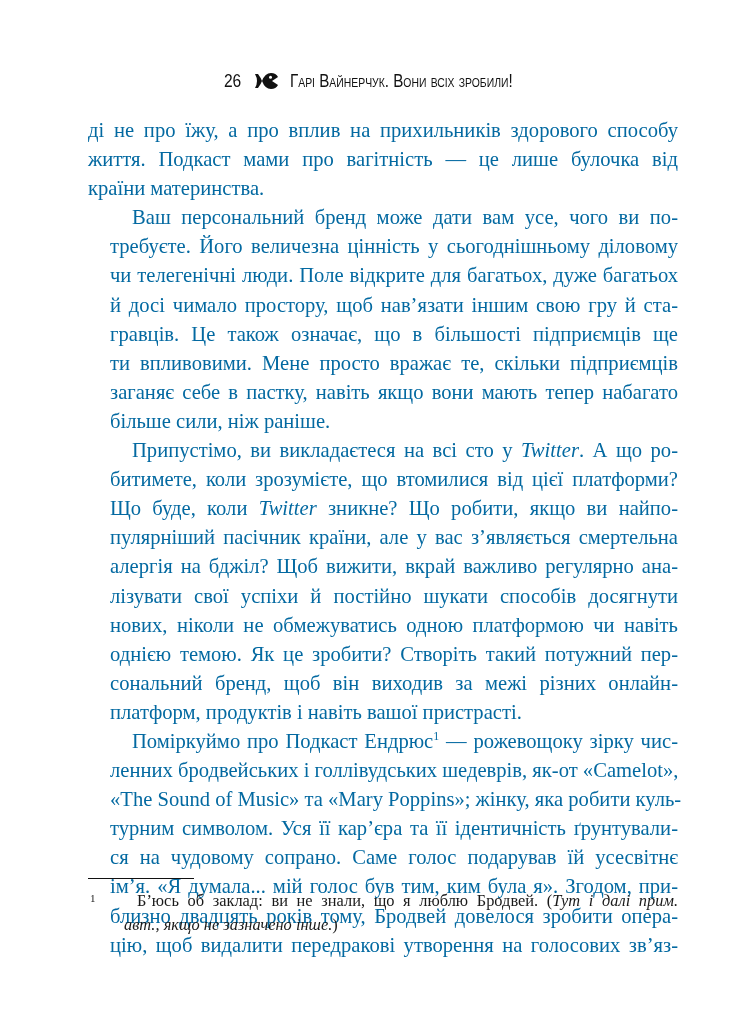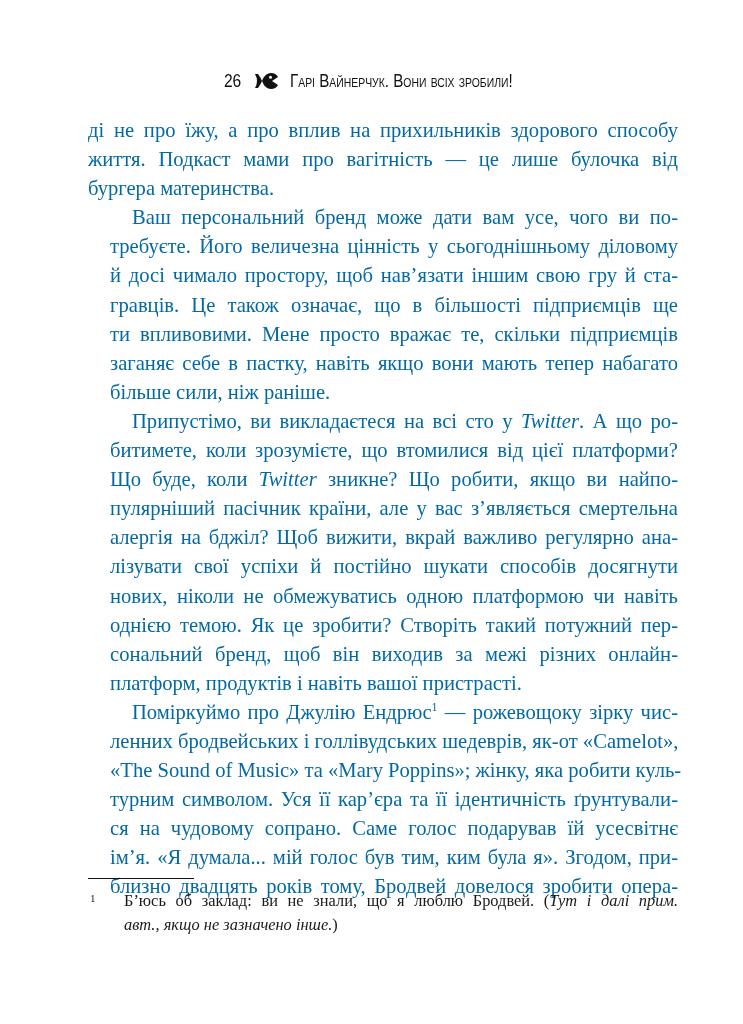--- a/index.html
+++ b/index.html
@@ -118,20 +118,21 @@
     .footnote .fn-body {
       margin-left: 36px;
     }
     .footnote .fn-line {
       display: block;
       white-space: nowrap;
     }
     .footnote .fn-line.justify {
       text-align: justify;
       text-align-last: justify;
+      margin-left: 13px;
     }
     em { font-style: italic; }
   </style>
 </head>
 <body>
 
 <div class="page">
 
   <div class="running-head">
     <span class="folio">26</span>
@@ -143,26 +144,27 @@
       </svg>
     </span>
     <span class="title">Гарі Вайнерчук. Вони всіх зробили!</span>
   </div>
 
   <div class="body-text">
 
     <p>
       <span class="line">ді не про їжу, а про вплив на прихильників здорового способу</span>
       <span class="line">життя. Подкаст мами про вагітність — це лише булочка від</span>
-      <span class="line last">бургера материнства.</span>
+      <span class="line last">країни материнства.</span>
     </p>
 
     <p class="indent">
       <span class="line">Ваш персональний бренд може дати вам усе, чого ви по-</span>
       <span class="line">требуєте. Його величезна цінність у сьогоднішньому діловому</span>
+      <span class="line">чи телегенічні люди. Поле відкрите для багатьох, дуже багатьох</span>
       <span class="line">й досі чимало простору, щоб нав’язати іншим свою гру й ста-</span>
       <span class="line">гравців. Це також означає, що в більшості підприємців ще</span>
       <span class="line">ти впливовими. Мене просто вражає те, скільки підприємців</span>
       <span class="line">заганяє себе в пастку, навіть якщо вони мають тепер набагато</span>
       <span class="line last">більше сили, ніж раніше.</span>
     </p>
 
     <p class="indent">
       <span class="line"><span>Припустімо, ви викладаєтеся на всі сто у </span><em>Twitter</em><span>. А що ро-</span></span>
       <span class="line">битимете, коли зрозумієте, що втомилися від цієї платформи?</span>
@@ -170,27 +172,28 @@
       <span class="line">пулярніший пасічник країни, але у вас з’являється смертельна</span>
       <span class="line">алергія на бджіл? Щоб вижити, вкрай важливо регулярно ана-</span>
       <span class="line">лізувати свої успіхи й постійно шукати способів досягнути</span>
       <span class="line">нових, ніколи не обмежуватись одною платформою чи навіть</span>
       <span class="line">однією темою. Як це зробити? Створіть такий потужний пер-</span>
       <span class="line">сональний бренд, щоб він виходив за межі різних онлайн-</span>
       <span class="line last">платформ, продуктів і навіть вашої пристрасті.</span>
     </p>
 
     <p class="indent">
-      <span class="line"><span>Поміркуймо про Джулію Ендрюс</span><sup class="fn-ref">1</sup><span> — рожевощоку зірку чис-</span></span>
+      <span class="line"><span>Поміркуймо про Подкаст Ендрюс</span><sup class="fn-ref">1</sup><span> — рожевощоку зірку чис-</span></span>
       <span class="line">ленних бродвейських і голлівудських шедеврів, як-от «Camelot»,</span>
       <span class="line">«The Sound of Music» та «Mary Poppins»; жінку, яка робити куль-</span>
       <span class="line">турним символом. Уся її кар’єра та її ідентичність ґрунтували-</span>
       <span class="line">ся на чудовому сопрано. Саме голос подарував їй усесвітнє</span>
       <span class="line">ім’я. «Я думала... мій голос був тим, ким була я». Згодом, при-</span>
       <span class="line">близно двадцять років тому, Бродвей довелося зробити опера-</span>
+      <span class="line">цію, щоб видалити передракові утворення на голосових зв’яз-</span>
     </p>
 
   </div>
 
   <div class="rule"></div>
 
   <div class="footnote">
     <span class="fn-num">1</span>
     <div class="fn-body">
       <span class="fn-line justify"><span>Б’юсь об заклад: ви не знали, що я люблю Бродвей. (</span><em>Тут і далі прим.</em></span>

